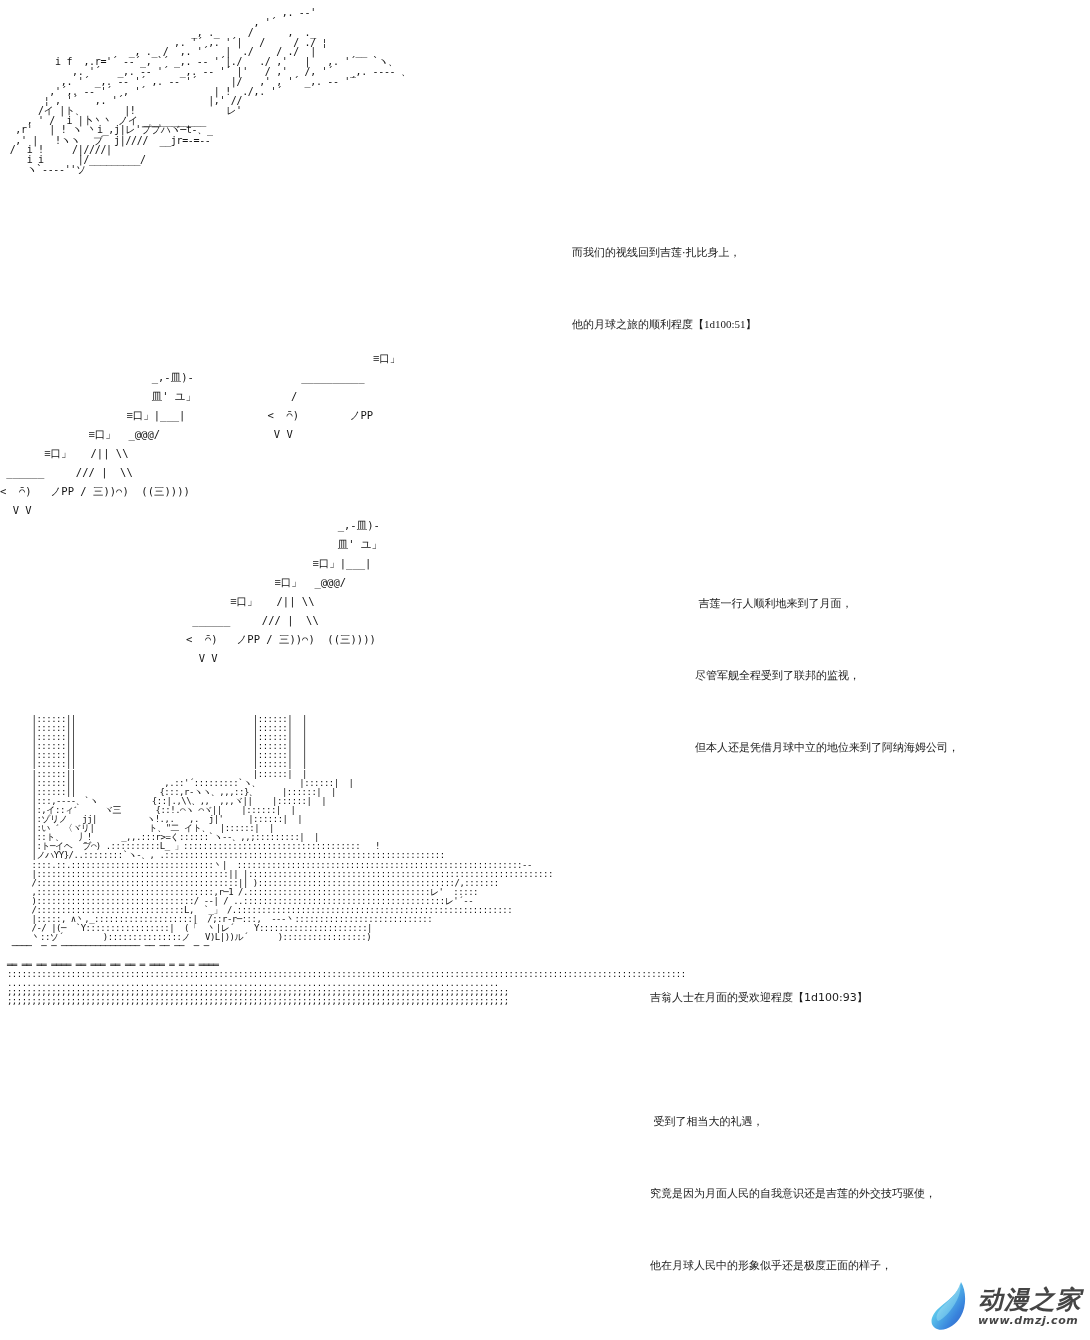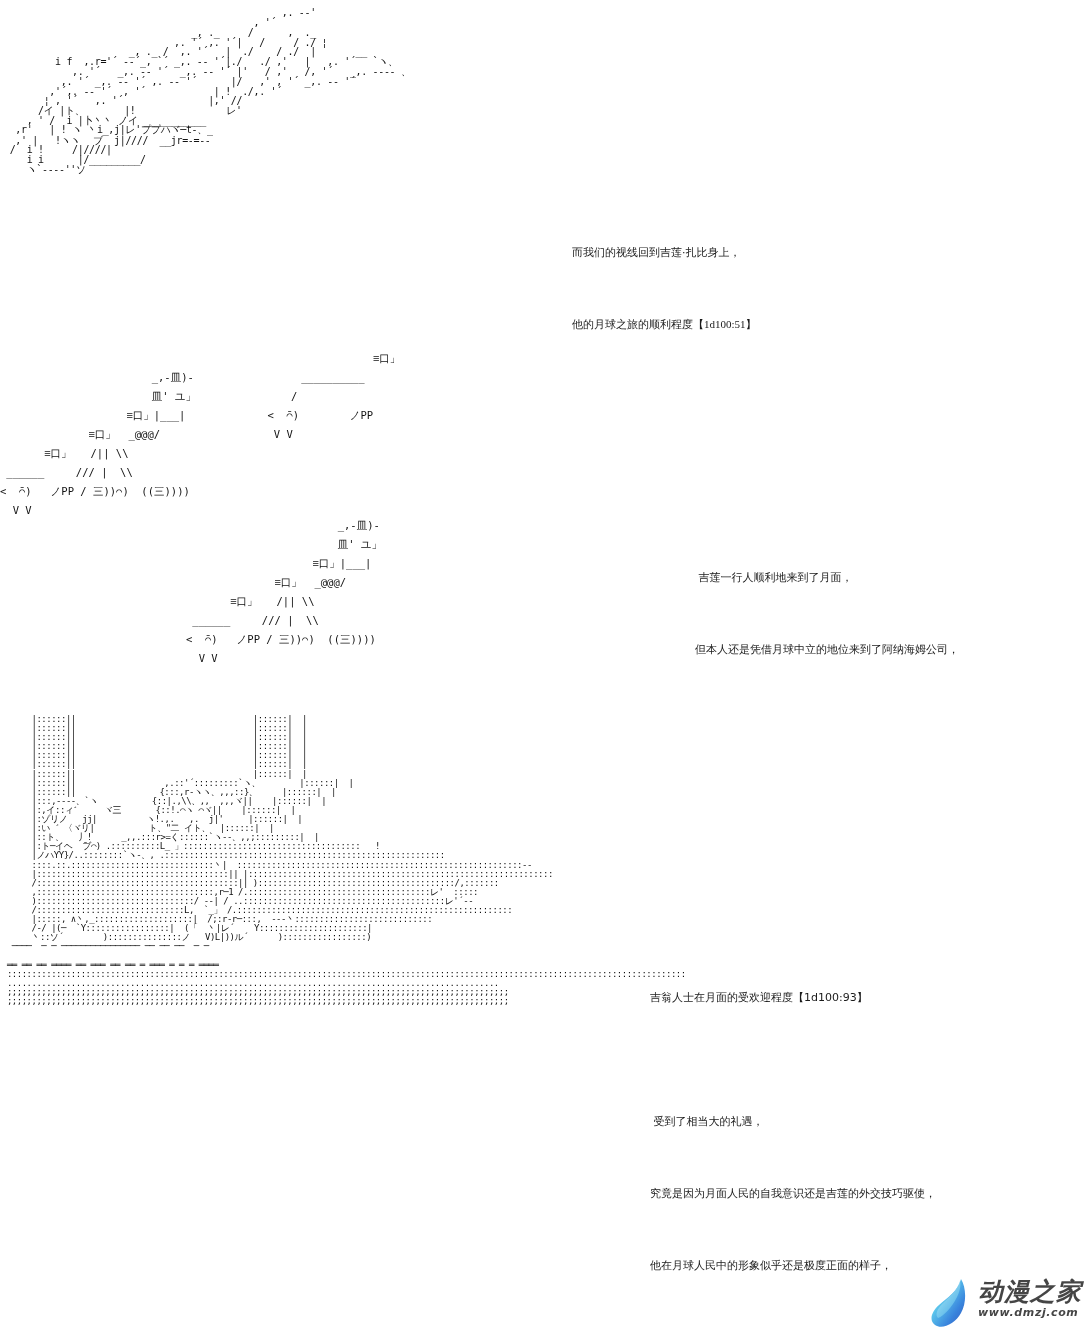--- a/index.html
+++ b/index.html
@@ -80,32 +80,32 @@
   }
   .narration .line {
     display: block;
     margin-bottom: 21px;
     white-space: pre;
   }
   .narration .line:last-child { margin-bottom: 0; font-family: Liberation Serif, serif; }
   .narration .gap { display: block; height: 18px; }
 
   #text-block-1 { left: 572px; top: 210px; }
-  #text-block-2 { left: 695px; top: 535px; }
+  #text-block-2 { left: 695px; top: 561px; }
   #text-block-3 { left: 650px; top: 955px; }
 
   
   #watermark {
     position: absolute;
     left: 928px;
     top: 1277px;
     width: 156px;
     height: 58px;
     display: flex;
-    align-items: flex-start;
+    align-items: center;
     opacity: 0.95;
   }
   #wm-leaf {
     width: 44px;
     height: 52px;
     margin-right: 6px;
     flex: 0 0 auto;
   }
   #wm-textwrap {
     display: flex;
@@ -175,20 +175,21 @@
                         皿' ユ」
                     ≡口」|___|
               ≡口」  _@@@/
        ≡口」   /|| \\
  ______     /// |  \\
 &lt;  ̄⌒)   ノPP / 三))⌒)  ((三))))
   V V</pre>
 
   <div class="narration" id="text-block-2">
     <span class="line"> 吉莲一行人顺利地来到了月面，</span>
+    <span class="line">尽管军舰全程受到了联邦的监视，</span>
     <span class="line">但本人还是凭借月球中立的地位来到了阿纳海姆公司，</span>
   </div>
 
   <pre class="aa" id="aa-panel-4">      |::::::||                                    |::::::|  |
       |::::::||                                    |::::::|  |
       |::::::||                                    |::::::|  |
       |::::::||                                    |::::::|  |
       |::::::||                                    |::::::|  |
       |::::::||                                    |::::::|  |
       |::::::||                                    |::::::|  |

